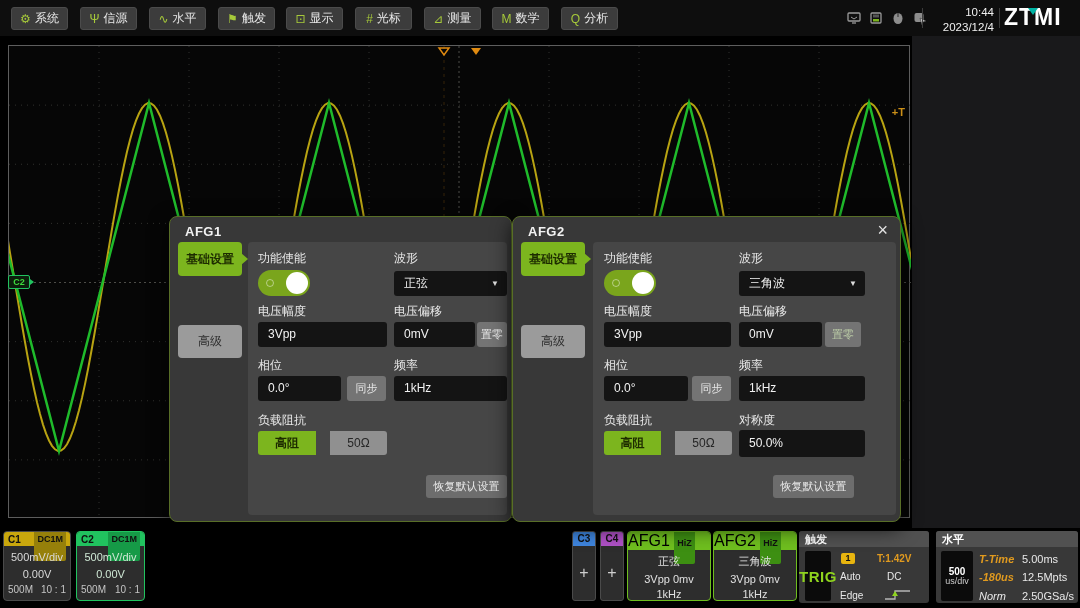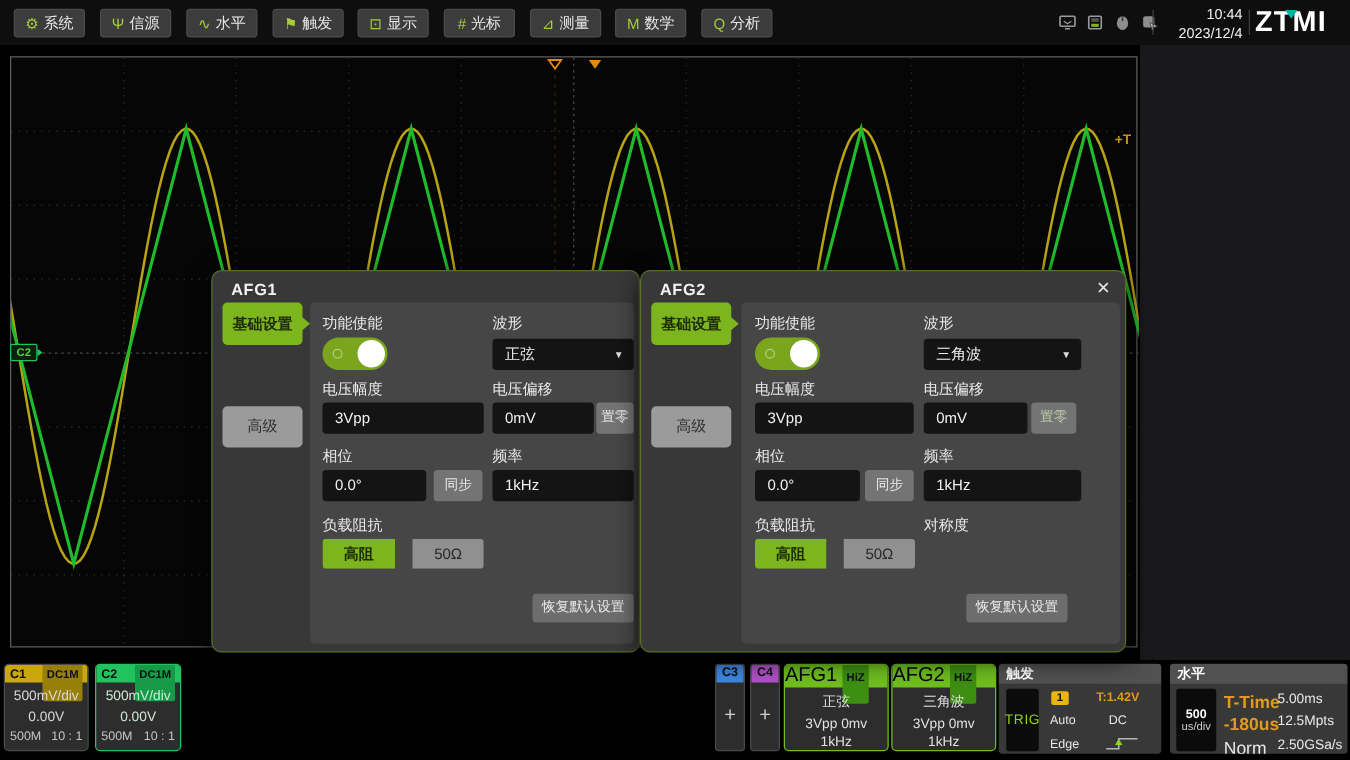--- a/index.html
+++ b/index.html
@@ -81,29 +81,29 @@
   .auxbox .plus{height:54px;display:flex;align-items:center;justify-content:center;color:#cfcfcf;font-size:16px;}
   .afgbox{position:absolute;top:3px;width:84px;height:70px;background:#2d2d2d;border:1px solid #6fbf1f;
     border-radius:4px;overflow:hidden;}
   .afgbox .bd{height:54px;display:flex;flex-direction:column;justify-content:space-evenly;
     font-size:11px;color:#e0e0e0;text-align:center;}
   .section{position:absolute;top:3px;height:72px;background:#383838;border-radius:3px;overflow:hidden;}
   .section .shd{height:16px;background:#515151;color:#fff;font-size:11px;font-weight:bold;
     line-height:16px;padding-left:6px;}
   .blackbox{position:absolute;background:#0b0b0b;border-radius:2px;display:flex;flex-direction:column;
     align-items:center;justify-content:center;}
-  .trig-txt{color:#8fd41e;font-weight:normal;font-size:11px;letter-spacing:.5px;}
+  .trig-txt{color:#8fd41e;font-weight:bold;font-size:15px;letter-spacing:.5px;}
   .src-badge{position:absolute;background:#e8b50f;color:#101010;font-size:9px;font-weight:bold;
     width:14px;height:11px;text-align:center;line-height:11px;border-radius:2px;}
   .st{position:absolute;font-size:10px;color:#e8e8e8;white-space:nowrap;}
   .orange{color:#e09a1f;font-weight:bold;}
   .cyan{color:#3fb6e8;}
   .hz-500{font-size:10px;font-weight:bold;color:#fff;line-height:1.1;}
   .hz-unit{font-size:9px;color:#cccccc;line-height:1.1;}
-  .hrow-k{position:absolute;font-size:14px;}
+  .hrow-k{position:absolute;font-size:11px;font-style:italic;}
   .hrow-v{position:absolute;font-size:11px;color:#e8e8e8;}
   .sicon{display:inline-block;}
 </style>
 </head>
 <body>
 
 <div id="screen">
 
   <div id="topbar">
     <div class="menu-btn" style="left:11px">
@@ -275,20 +275,21 @@
     <div class="input" style="left:91px;top:159px;width:84px">0.0°</div>
     <div class="btn-gray" style="left:179px;top:159px;width:39px">同步</div>
     <div class="input" style="left:226px;top:159px;width:126px">1kHz</div>
 
     <div class="fld-label" style="left:91px;top:195px">负载阻抗</div>
     <div class="fld-label" style="left:226px;top:195px">对称度</div>
     <div class="seg" style="left:91px;top:214px">
       <div class="on" style="width:57px">高阻</div>
       <div class="off" style="width:57px">50Ω</div>
     </div>
+    <div class="input" style="left:226px;top:213px;width:126px;height:27px;line-height:27px">50.0%</div>
     <div class="btn-restore" style="left:260px;top:258px;width:81px">恢复默认设置</div>
   </div>
 
   <div id="bottombar">
 
     <div class="chbox" style="left:3px;width:68px">
       <div class="hd" style="background: rgb(201, 167, 13);">
         <span>C1</span>
         <span class="badge" style="background: rgb(150, 128, 10);">DC1M</span>
       </div>

